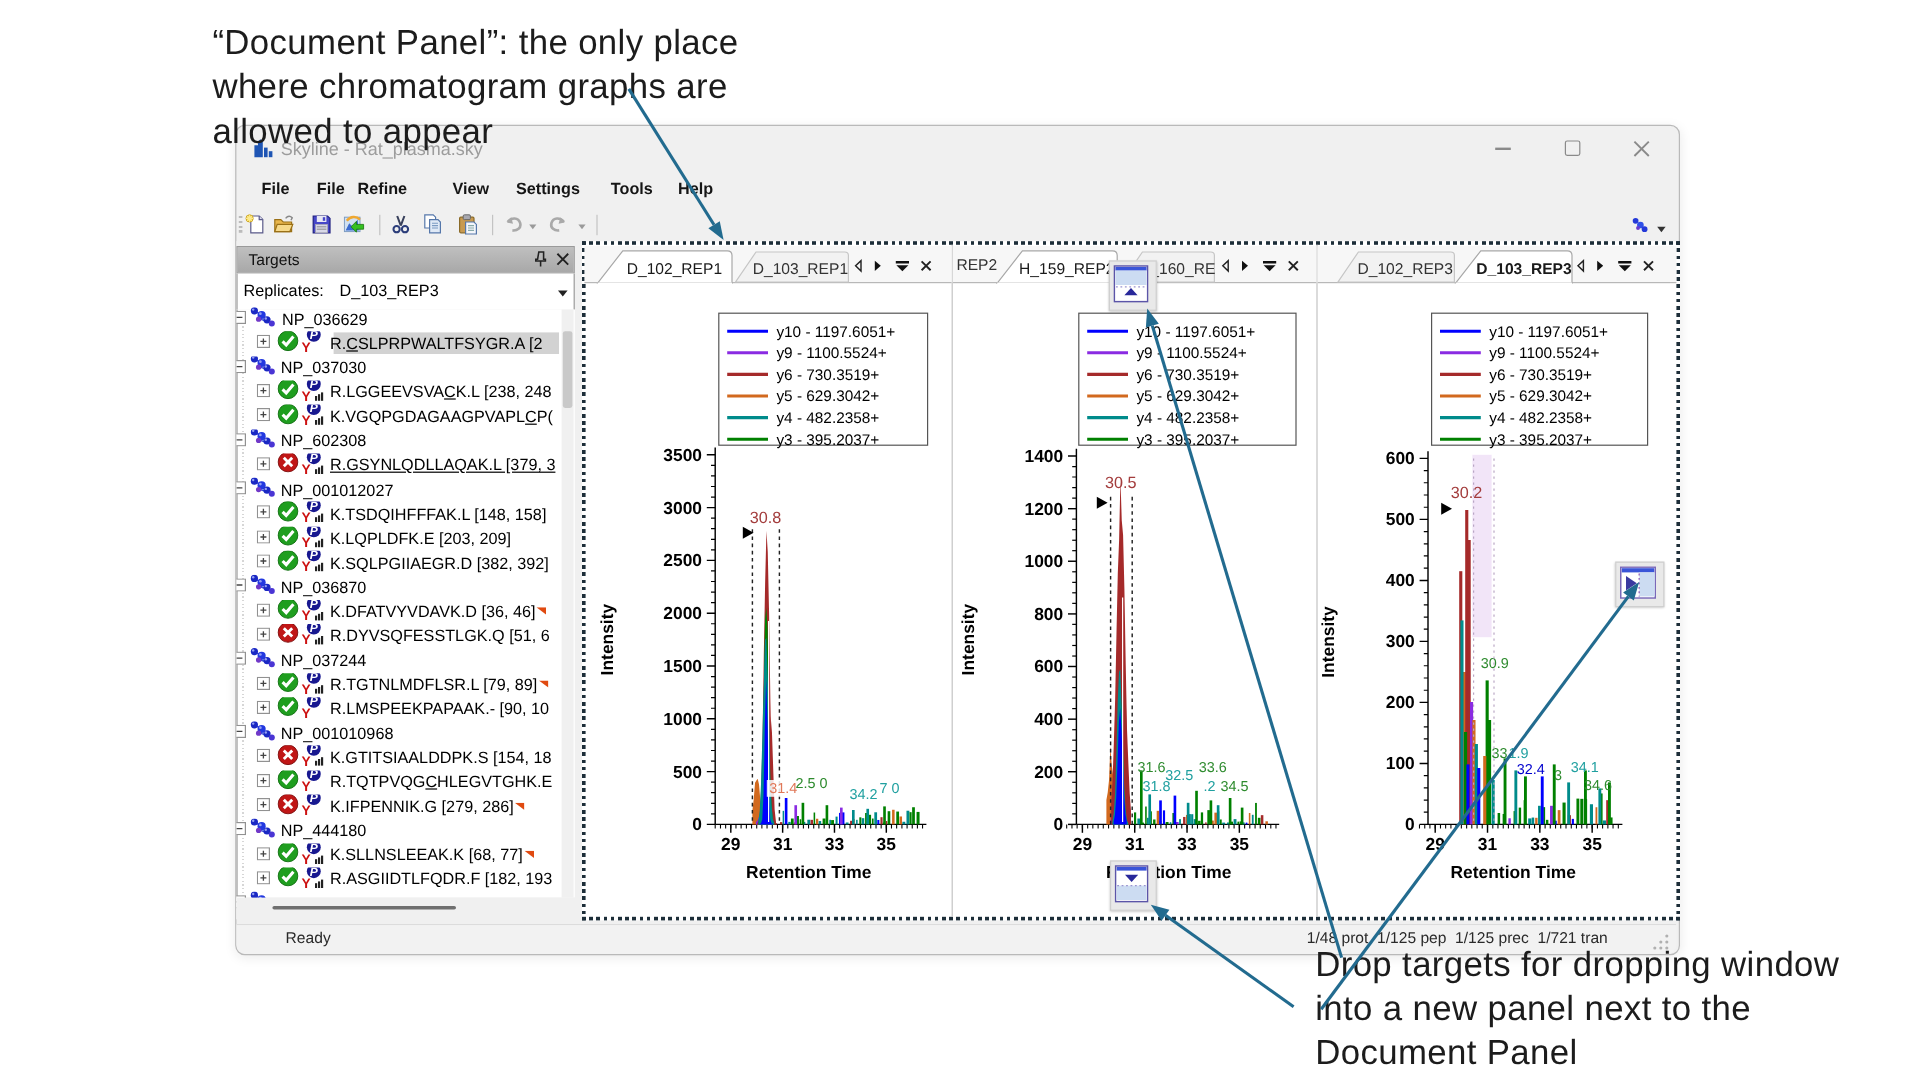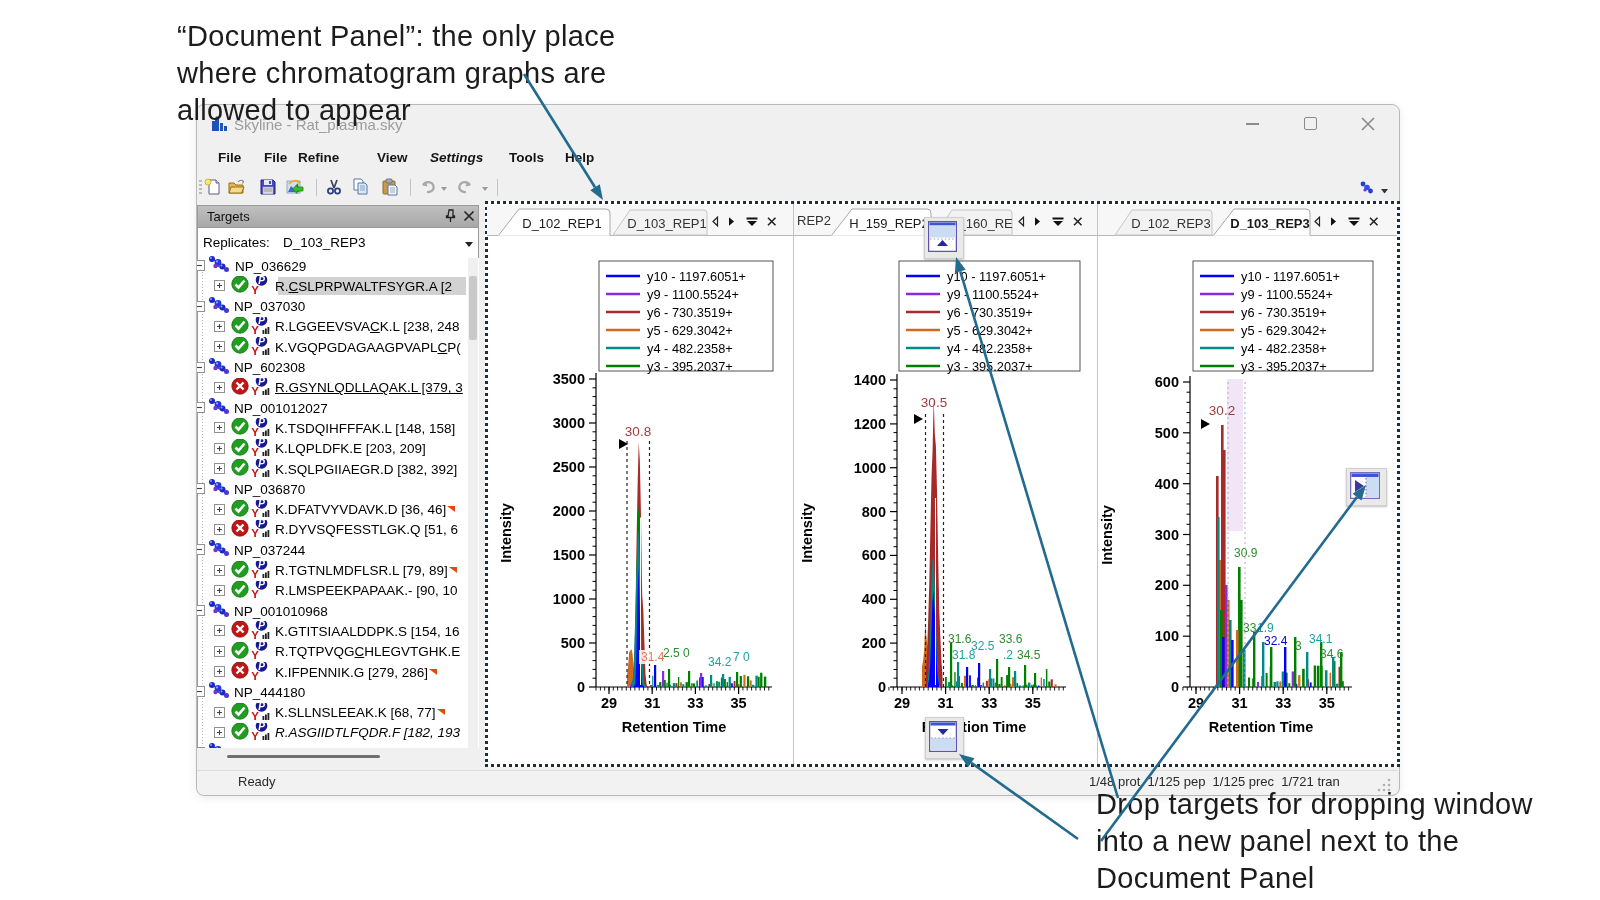--- a/index.html
+++ b/index.html
@@ -29,21 +29,21 @@
 <div class="abs titletxt" style="left:234px;top:116px;">Skyline - Rat_plasma.sky</div>
 <div class="abs" style="left:1246px;top:123px;width:13px;height:1.6px;background:#8a8a8a;"></div>
 <div class="abs" style="left:1304px;top:117px;width:11px;height:11px;border:1.6px solid #8a8a8a;border-radius:2px;"></div>
 <svg class="abs" style="left:1361px;top:117px;" width="14" height="14" viewBox="0 0 14 14">
 <path d="M1 1 L13 13 M13 1 L1 13" stroke="#8a8a8a" stroke-width="1.6"></path>
   </svg>
 <div class="abs menu" style="left:218px;top:150px;">File</div>
 <div class="abs menu" style="left:264px;top:150px;">File</div>
 <div class="abs menu" style="left:298px;top:150px;">Refine</div>
 <div class="abs menu" style="left:377px;top:150px;">View</div>
-<div class="abs menu" style="left:430px;top:150px;font-style:italic;">Settings</div>
+<div class="abs menu" style="left:430px;top:150px;">Settings</div>
 <div class="abs menu" style="left:509px;top:150px;">Tools</div>
 <div class="abs menu" style="left:565px;top:150px;">Help</div>
 <svg class="abs" style="left:204px;top:178px;" width="18" height="18" viewBox="0 0 18 18">
     <path d="M5 2 L12 2 L15 5 L15 16 L5 16 Z" fill="#fff" stroke="#5a5a8a" stroke-width="1"></path>
 <path d="M12 2 L12 5 L15 5" fill="#dde" stroke="#5a5a8a" stroke-width="1"></path>
 <circle cx="4" cy="4" r="3" fill="#f7d648" stroke="#c8a020" stroke-width="0.8"></circle>
 <path d="M4 1 L4 7 M1 4 L7 4 M2 2 L6 6 M6 2 L2 6" stroke="#fbe990" stroke-width="0.9"></path>
   </svg>
 <svg class="abs" style="left:228px;top:178px;" width="18" height="18" viewBox="0 0 18 18">
     <path d="M1 5 L6 5 L8 7 L15 7 L15 15 L1 15 Z" fill="#e8b64c" stroke="#9a7016" stroke-width="1"></path>
@@ -469,21 +469,21 @@
         <path d="M5.5 5.5 L12.5 12.5 M12.5 5.5 L5.5 12.5" stroke="#fff" stroke-width="2.4" fill="none"></path>
       </svg></span>
 <span style="margin-left:1px;"><svg width="21" height="21" viewBox="0 0 21 21" style="flex:none;">
         <circle cx="11.5" cy="6" r="5.8" fill="#181890"></circle>
         <text x="11.5" y="9.6" font-size="10" font-weight="bold" font-style="italic" fill="#fff" text-anchor="middle" font-family="Liberation Sans">P</text>
         <text x="5" y="20" font-size="11.5" font-weight="bold" fill="#cc1111" text-anchor="middle" font-family="Liberation Sans">Y</text>
         <rect x="12.5" y="16" width="1.8" height="4" fill="#222"></rect>
         <rect x="15" y="14.5" width="1.8" height="5.5" fill="#222"></rect>
         <rect x="17.5" y="13" width="1.8" height="7" fill="#222"></rect>
       </svg></span>
-<span class="treetxt" style="margin-left:4px;position:relative;z-index:1;">K.GTITSIAALDDPK.S [154, 16</span>
+<span class="treetxt" style="margin-left:4px;position:relative;z-index:1;">K.GTITSIAALDDPK.S [154, 18</span>
 </div>
 <div class="abs" style="left:197px;top:641.7px;width:269px;height:20px;overflow:hidden;display:flex;align-items:center;white-space:nowrap;">
 <span style="margin-left:17px;"><svg width="11" height="11" viewBox="0 0 11 11" style="flex:none;">
         <rect x="0.5" y="0.5" width="10" height="10" fill="#fff" stroke="#919191"></rect>
         <path d="M5.5 3 L5.5 8 M3 5.5 L8 5.5" stroke="#444" stroke-width="1.1"></path>
       </svg></span>
 <span style="margin-left:6px;"><svg width="18" height="18" viewBox="0 0 18 18" style="flex:none;">
         <circle cx="9" cy="9" r="8.2" fill="#1f9e1f" stroke="#127012" stroke-width="0.8"></circle>
         <path d="M4.5 9.5 L7.5 12.5 L13.5 5.5" stroke="#fff" stroke-width="2.6" fill="none"></path>
       </svg></span>
@@ -563,21 +563,21 @@
         <path d="M4.5 9.5 L7.5 12.5 L13.5 5.5" stroke="#fff" stroke-width="2.6" fill="none"></path>
       </svg></span>
 <span style="margin-left:1px;"><svg width="21" height="21" viewBox="0 0 21 21" style="flex:none;">
         <circle cx="11.5" cy="6" r="5.8" fill="#181890"></circle>
         <text x="11.5" y="9.6" font-size="10" font-weight="bold" font-style="italic" fill="#fff" text-anchor="middle" font-family="Liberation Sans">P</text>
         <text x="5" y="20" font-size="11.5" font-weight="bold" fill="#cc1111" text-anchor="middle" font-family="Liberation Sans">Y</text>
         <rect x="12.5" y="16" width="1.8" height="4" fill="#222"></rect>
         <rect x="15" y="14.5" width="1.8" height="5.5" fill="#222"></rect>
         <rect x="17.5" y="13" width="1.8" height="7" fill="#222"></rect>
       </svg></span>
-<span class="treetxt" style="margin-left:4px;position:relative;z-index:1;font-style:italic;">R.ASGIIDTLFQDR.F [182, 193</span>
+<span class="treetxt" style="margin-left:4px;position:relative;z-index:1;">R.ASGIIDTLFQDR.F [182, 193</span>
 </div>
 <div class="abs" style="left:197px;top:743.2px;width:269px;height:20px;overflow:hidden;display:flex;align-items:center;white-space:nowrap;">
 <span style="margin-left:-3px;"><svg width="11" height="11" viewBox="0 0 11 11" style="flex:none;">
         <rect x="0.5" y="0.5" width="10" height="10" fill="#fff" stroke="#919191"></rect>
         <path d="M3 5.5 L8 5.5" stroke="#444" stroke-width="1.1"></path>
       </svg></span>
 <span style="margin-left:2px;"><svg width="26" height="18" viewBox="0 0 26 18" style="flex:none;">
         <path d="M5 4 L12 8 L10 11 L16 13" stroke="#3a4ad8" stroke-width="1.2" fill="none"></path>
         <circle cx="5" cy="4" r="3" fill="#1a28c4"></circle>
         <circle cx="11" cy="7.5" r="3.4" fill="#2238e0"></circle>

